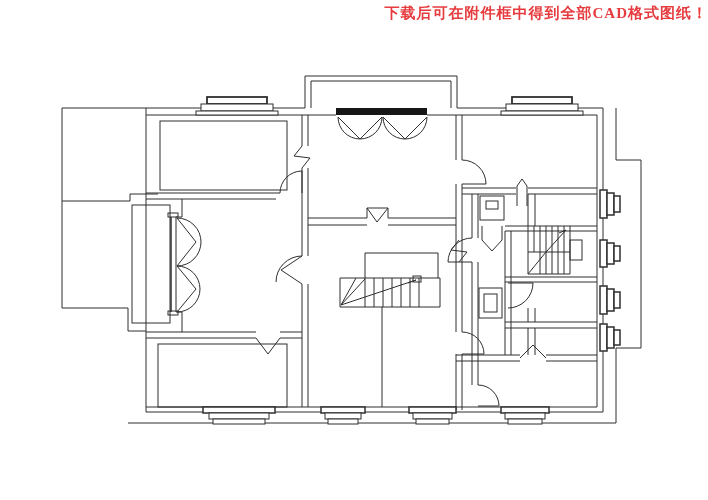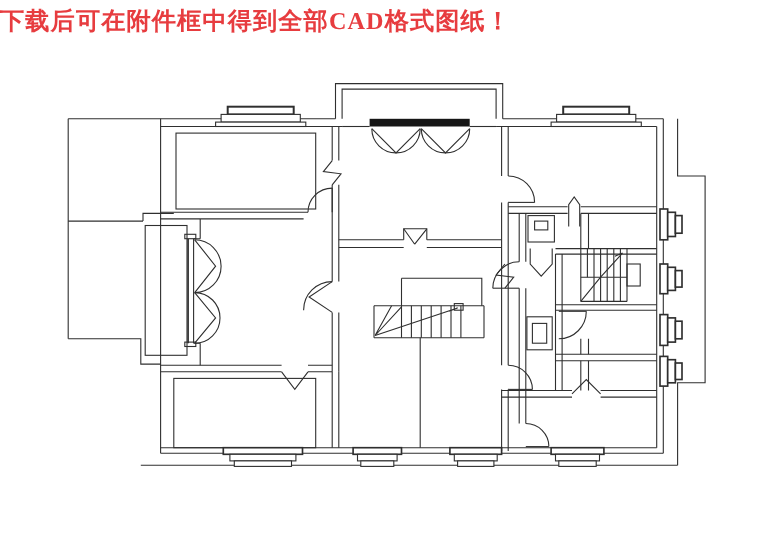--- a/index.html
+++ b/index.html
@@ -6,21 +6,21 @@
     --background:#ffffff; --title-red:#e73c3f; --line:#2f2f2f; --threshold-fill:#161616;
   }
   html,body{margin:0;padding:0;}
   body{
     width:708px;height:500px;background:var(--background);
     position:relative;overflow:hidden;
     font-family:"Liberation Serif", serif;
   }
   .title{
     position:absolute;top:4px;left:0;width:100%;
-    text-align:left;font-size:22px;font-weight:700;letter-spacing:1px;
+    text-align:right;font-size:15px;font-weight:700;letter-spacing:1px;
     color:var(--title-red);
   }
   svg#plan{position:absolute;top:0;left:0;}
   #plan path, #plan rect, #plan polyline{
     stroke:var(--line);stroke-width:1;fill:none;
     stroke-linecap:butt;stroke-linejoin:miter;
   }
   #plan .wfill{fill:#ffffff;}
   #plan .dark{fill:var(--threshold-fill);stroke:none;}
   #plan .w15{stroke-width:1.5;}

